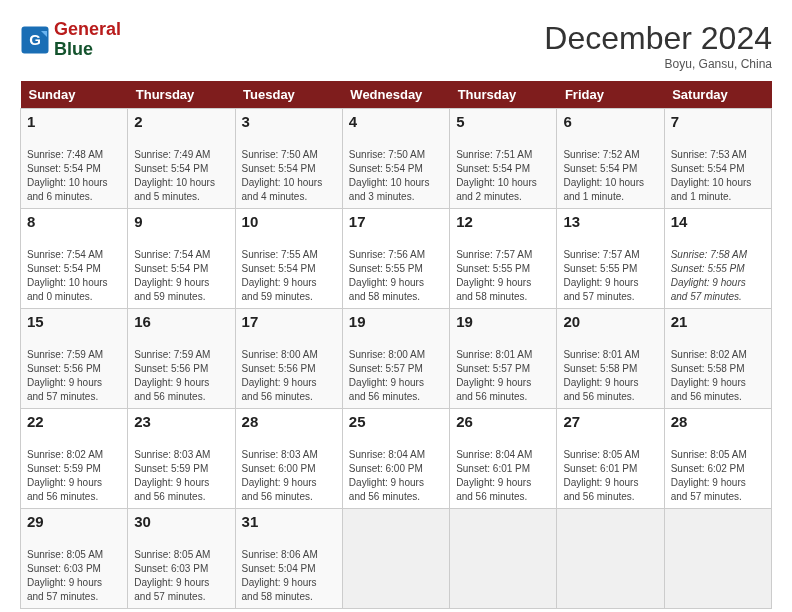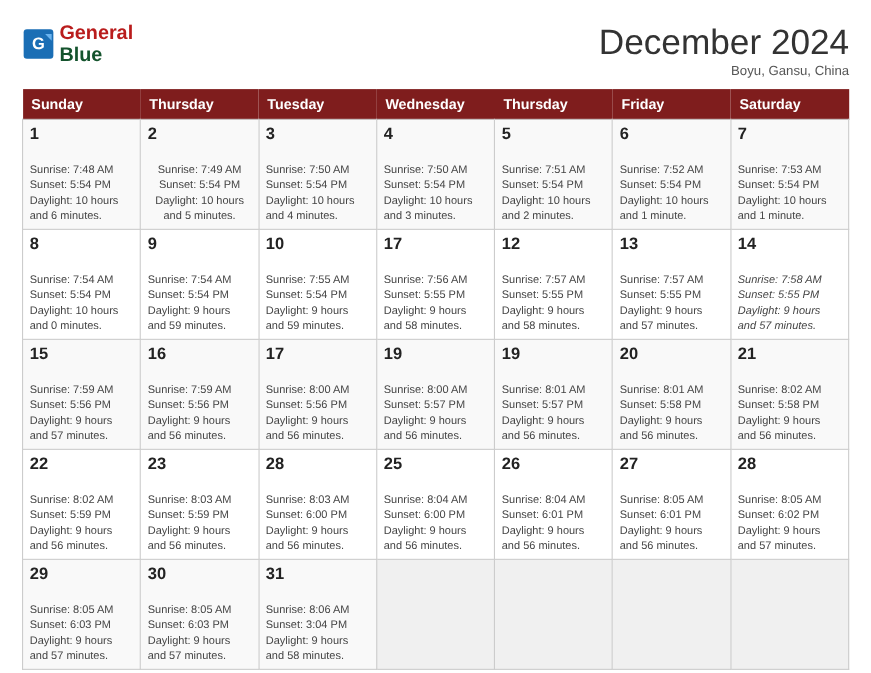--- a/index.html
+++ b/index.html
@@ -127,21 +127,21 @@
   <tr>
         <td>
           <span class="day-num">1</span>
           <div class="day-info" style="white-space: pre-line;">Sunrise: 7:48 AM
 Sunset: 5:54 PM
 Daylight: 10 hours
 and 6 minutes.</div>
         </td>
         <td>
           <span class="day-num">2</span>
-          <div class="day-info" style="white-space: pre-line; text-align: center;">Sunrise: 7:49 AM
+          <div class="day-info" style="white-space: pre-line;">Sunrise: 7:49 AM
 Sunset: 5:54 PM
 Daylight: 10 hours
 and 5 minutes.</div>
         </td>
         <td>
           <span class="day-num">3</span>
           <div class="day-info" style="white-space: pre-line;">Sunrise: 7:50 AM
 Sunset: 5:54 PM
 Daylight: 10 hours
 and 4 minutes.</div>
@@ -339,21 +339,21 @@
         <td>
           <span class="day-num">30</span>
           <div class="day-info" style="white-space: pre-line;">Sunrise: 8:05 AM
 Sunset: 6:03 PM
 Daylight: 9 hours
 and 57 minutes.</div>
         </td>
         <td>
           <span class="day-num">31</span>
           <div class="day-info" style="white-space: pre-line;">Sunrise: 8:06 AM
-Sunset: 3:04 PM
+Sunset: 5:04 PM
 Daylight: 9 hours
 and 58 minutes.</div>
         </td>
         <td class="empty-cell"></td>
         <td class="empty-cell"></td>
         <td class="empty-cell"></td>
         <td class="empty-cell"></td>
       </tr>
     </tbody>
 </table>

